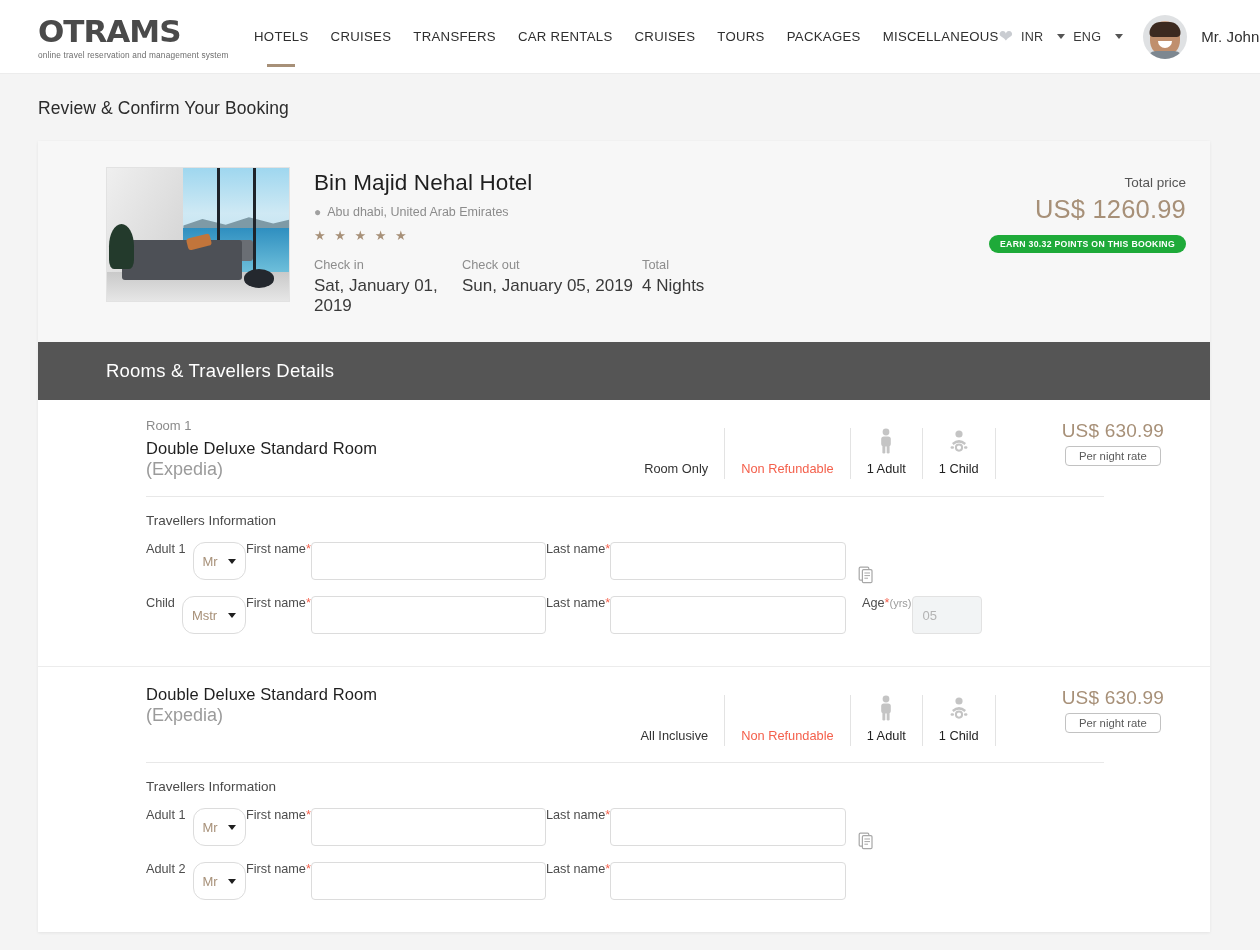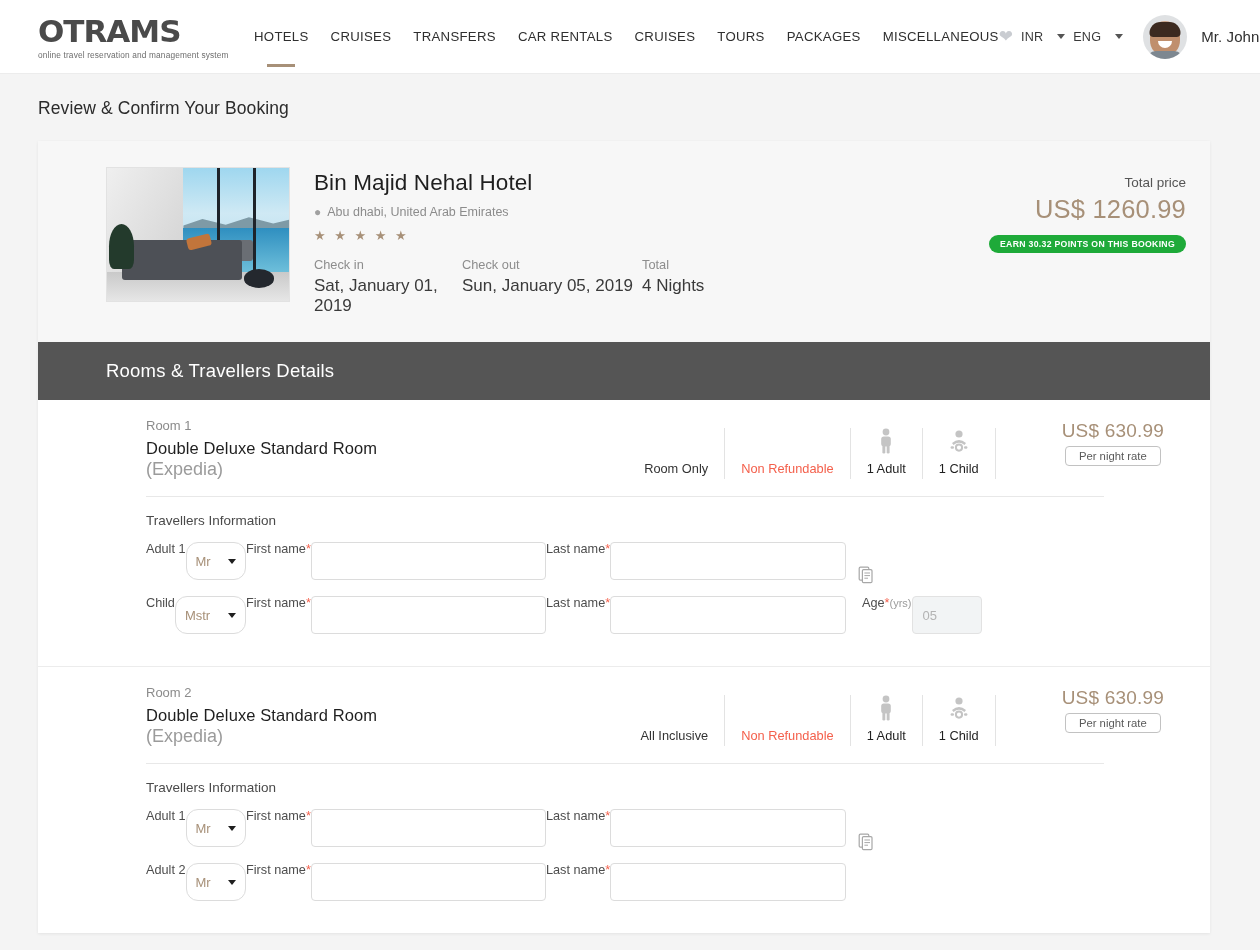--- a/index.html
+++ b/index.html
@@ -368,20 +368,21 @@
 
   .sel-box {
     width: 80px; height: 38px;
     border: 1px solid #dcdcdc;
     border-radius: 12px;
     background: #fff;
     display: flex;
     align-items: center;
     padding: 12px 9px;
     cursor: pointer;
+    margin-left: 7px;
   }
   .sel-txt { font-size: 13px; color: #a79078; flex: 1; }
   .sel-caret {
     width: 0; height: 0;
     border-left: 4px solid transparent;
     border-right: 4px solid transparent;
     border-top: 5px solid #1f1f1f;
   }
   .txt-input {
     height: 38px;
@@ -610,21 +611,20 @@
           <div class="fld-lbl"><span>Age</span><span class="req">*</span><span class="yrs">(yrs)</span></div>
           <input class="age-input" type="text" placeholder="05" style="">
         </div>
       </div>
     </div>
   </div>
 
   <div class="room-block">
     <div class="room-head">
       <div class="room-head-left">
-        <div class="room-no">Room 2</div>
         <div class="room-type">Double Deluxe Standard Room</div>
         <div class="room-src">(Expedia)</div>
       </div>
 
       <div class="room-meta">
         <div class="meta-cell">
           <span class="meta-text board">All Inclusive</span>
         </div>
         <div class="meta-cell">
           <span class="meta-text refund">Non Refundable</span>

